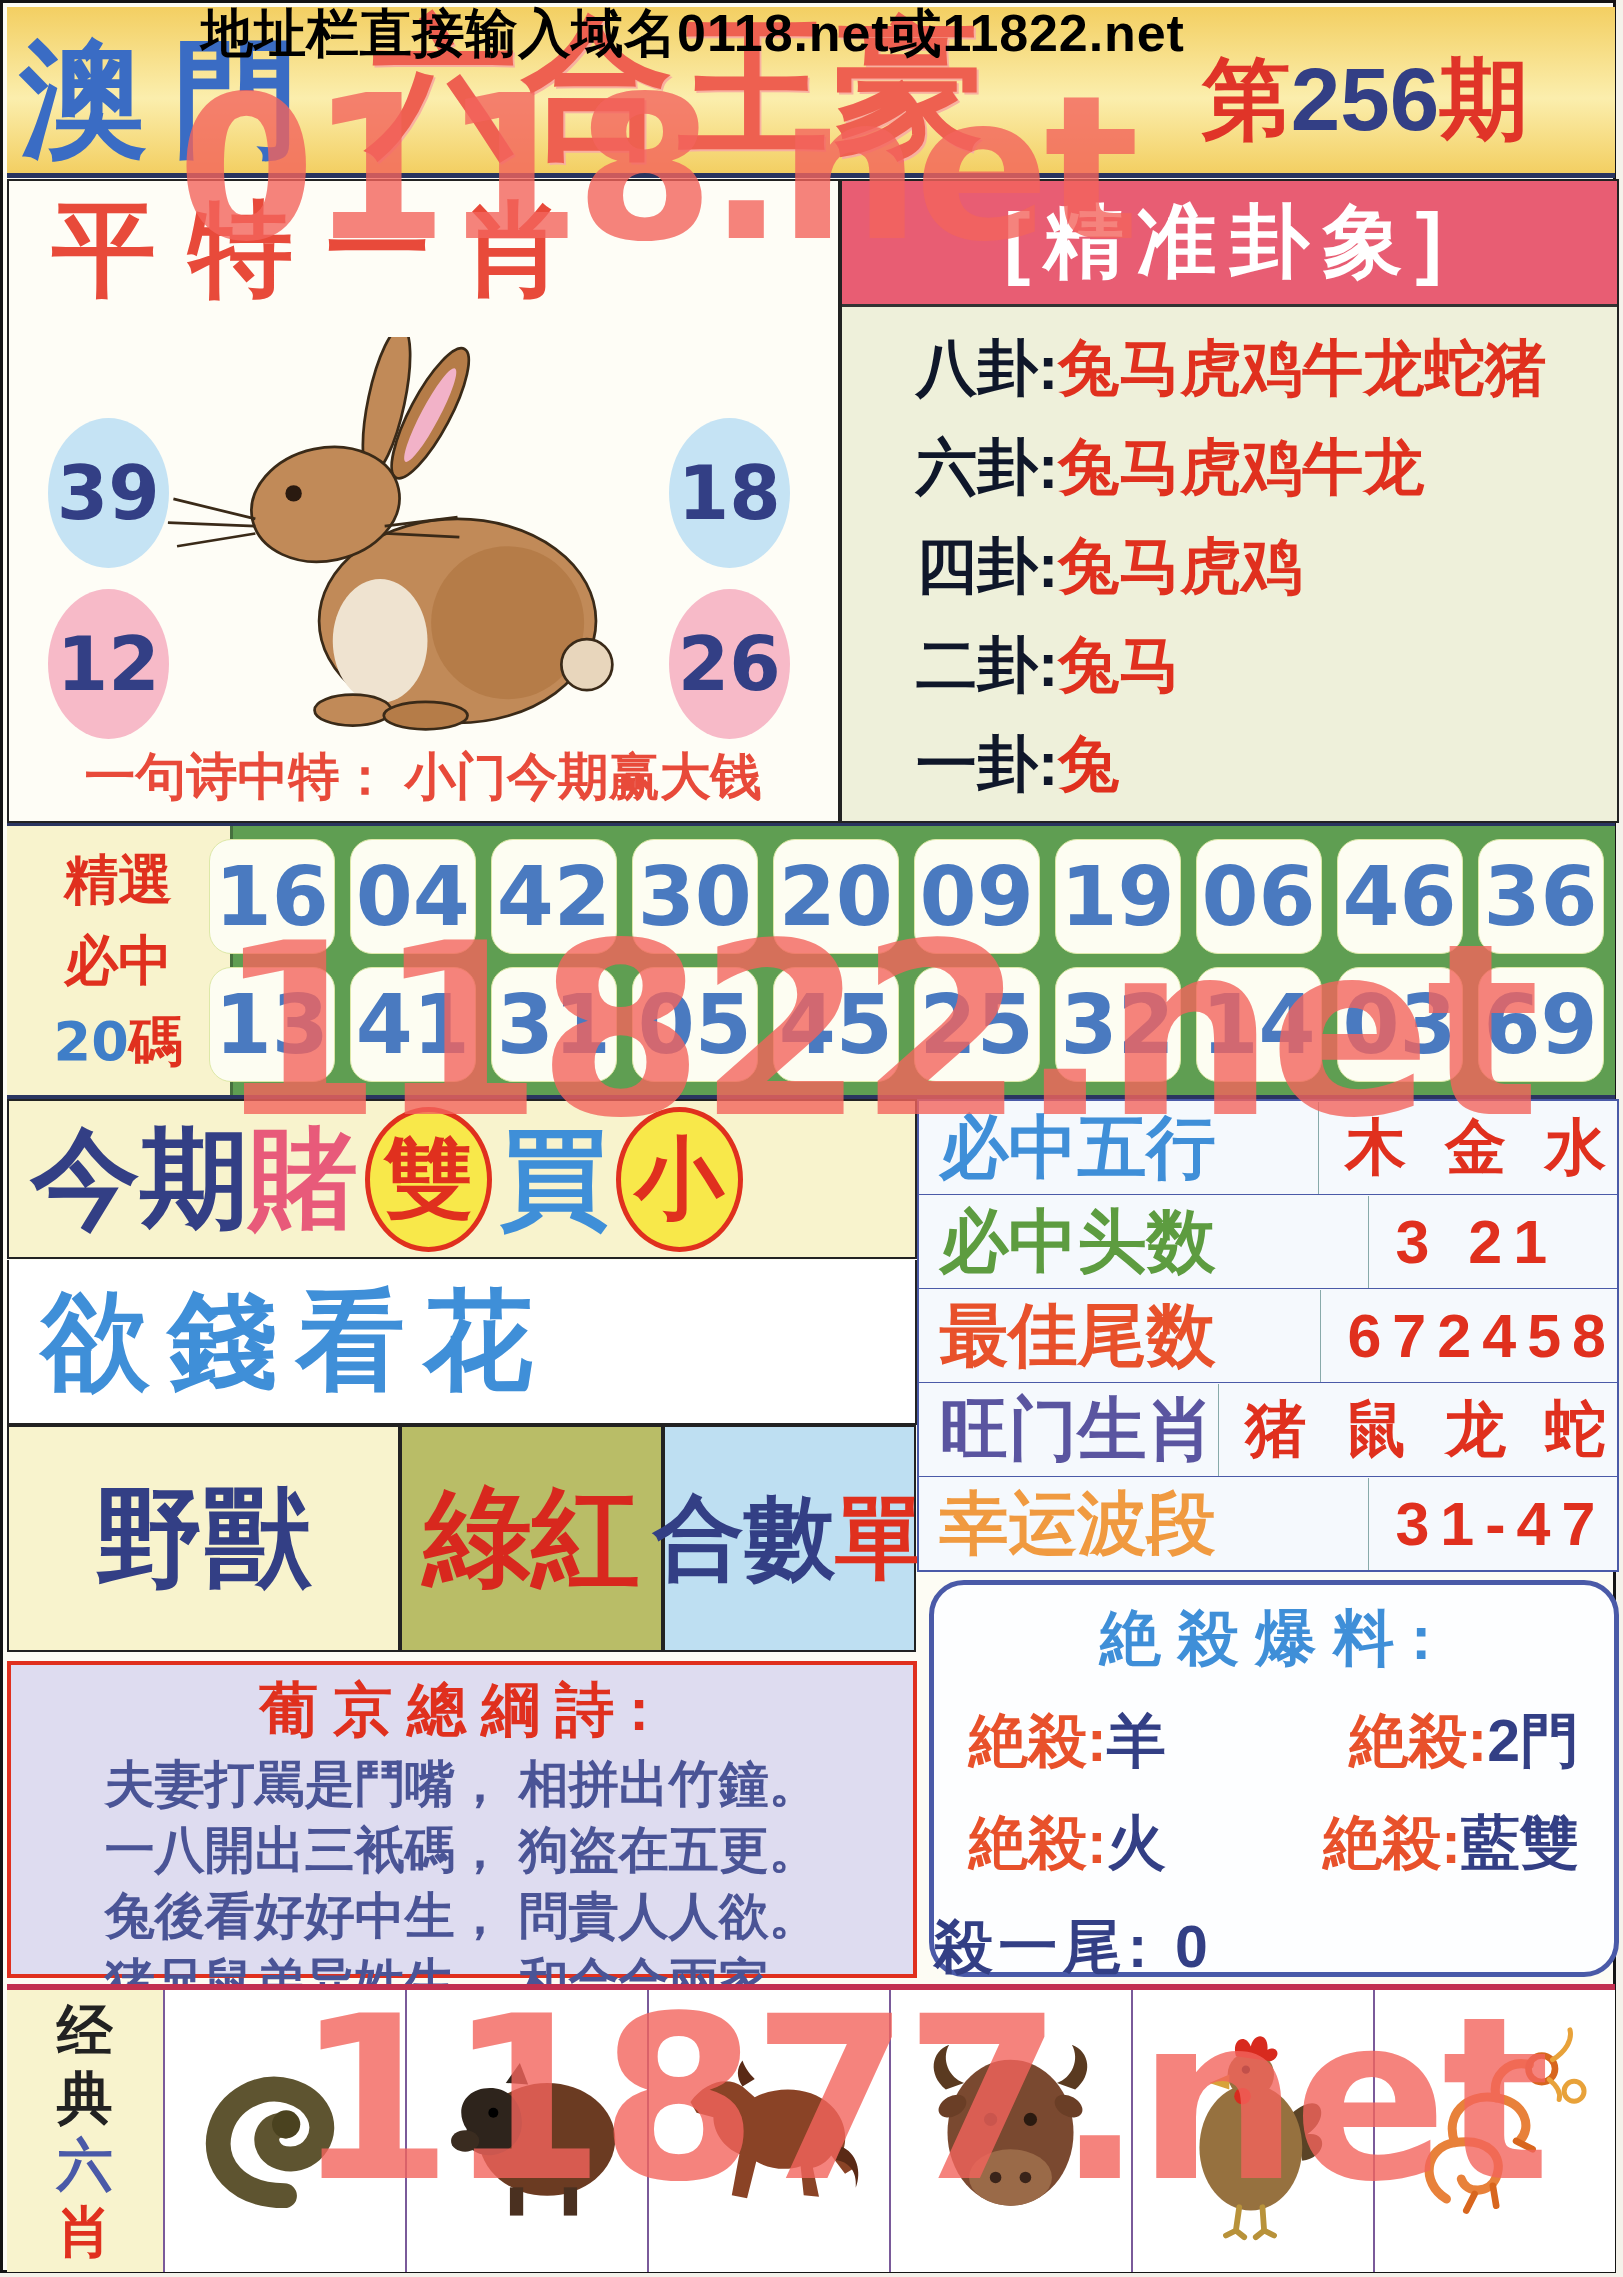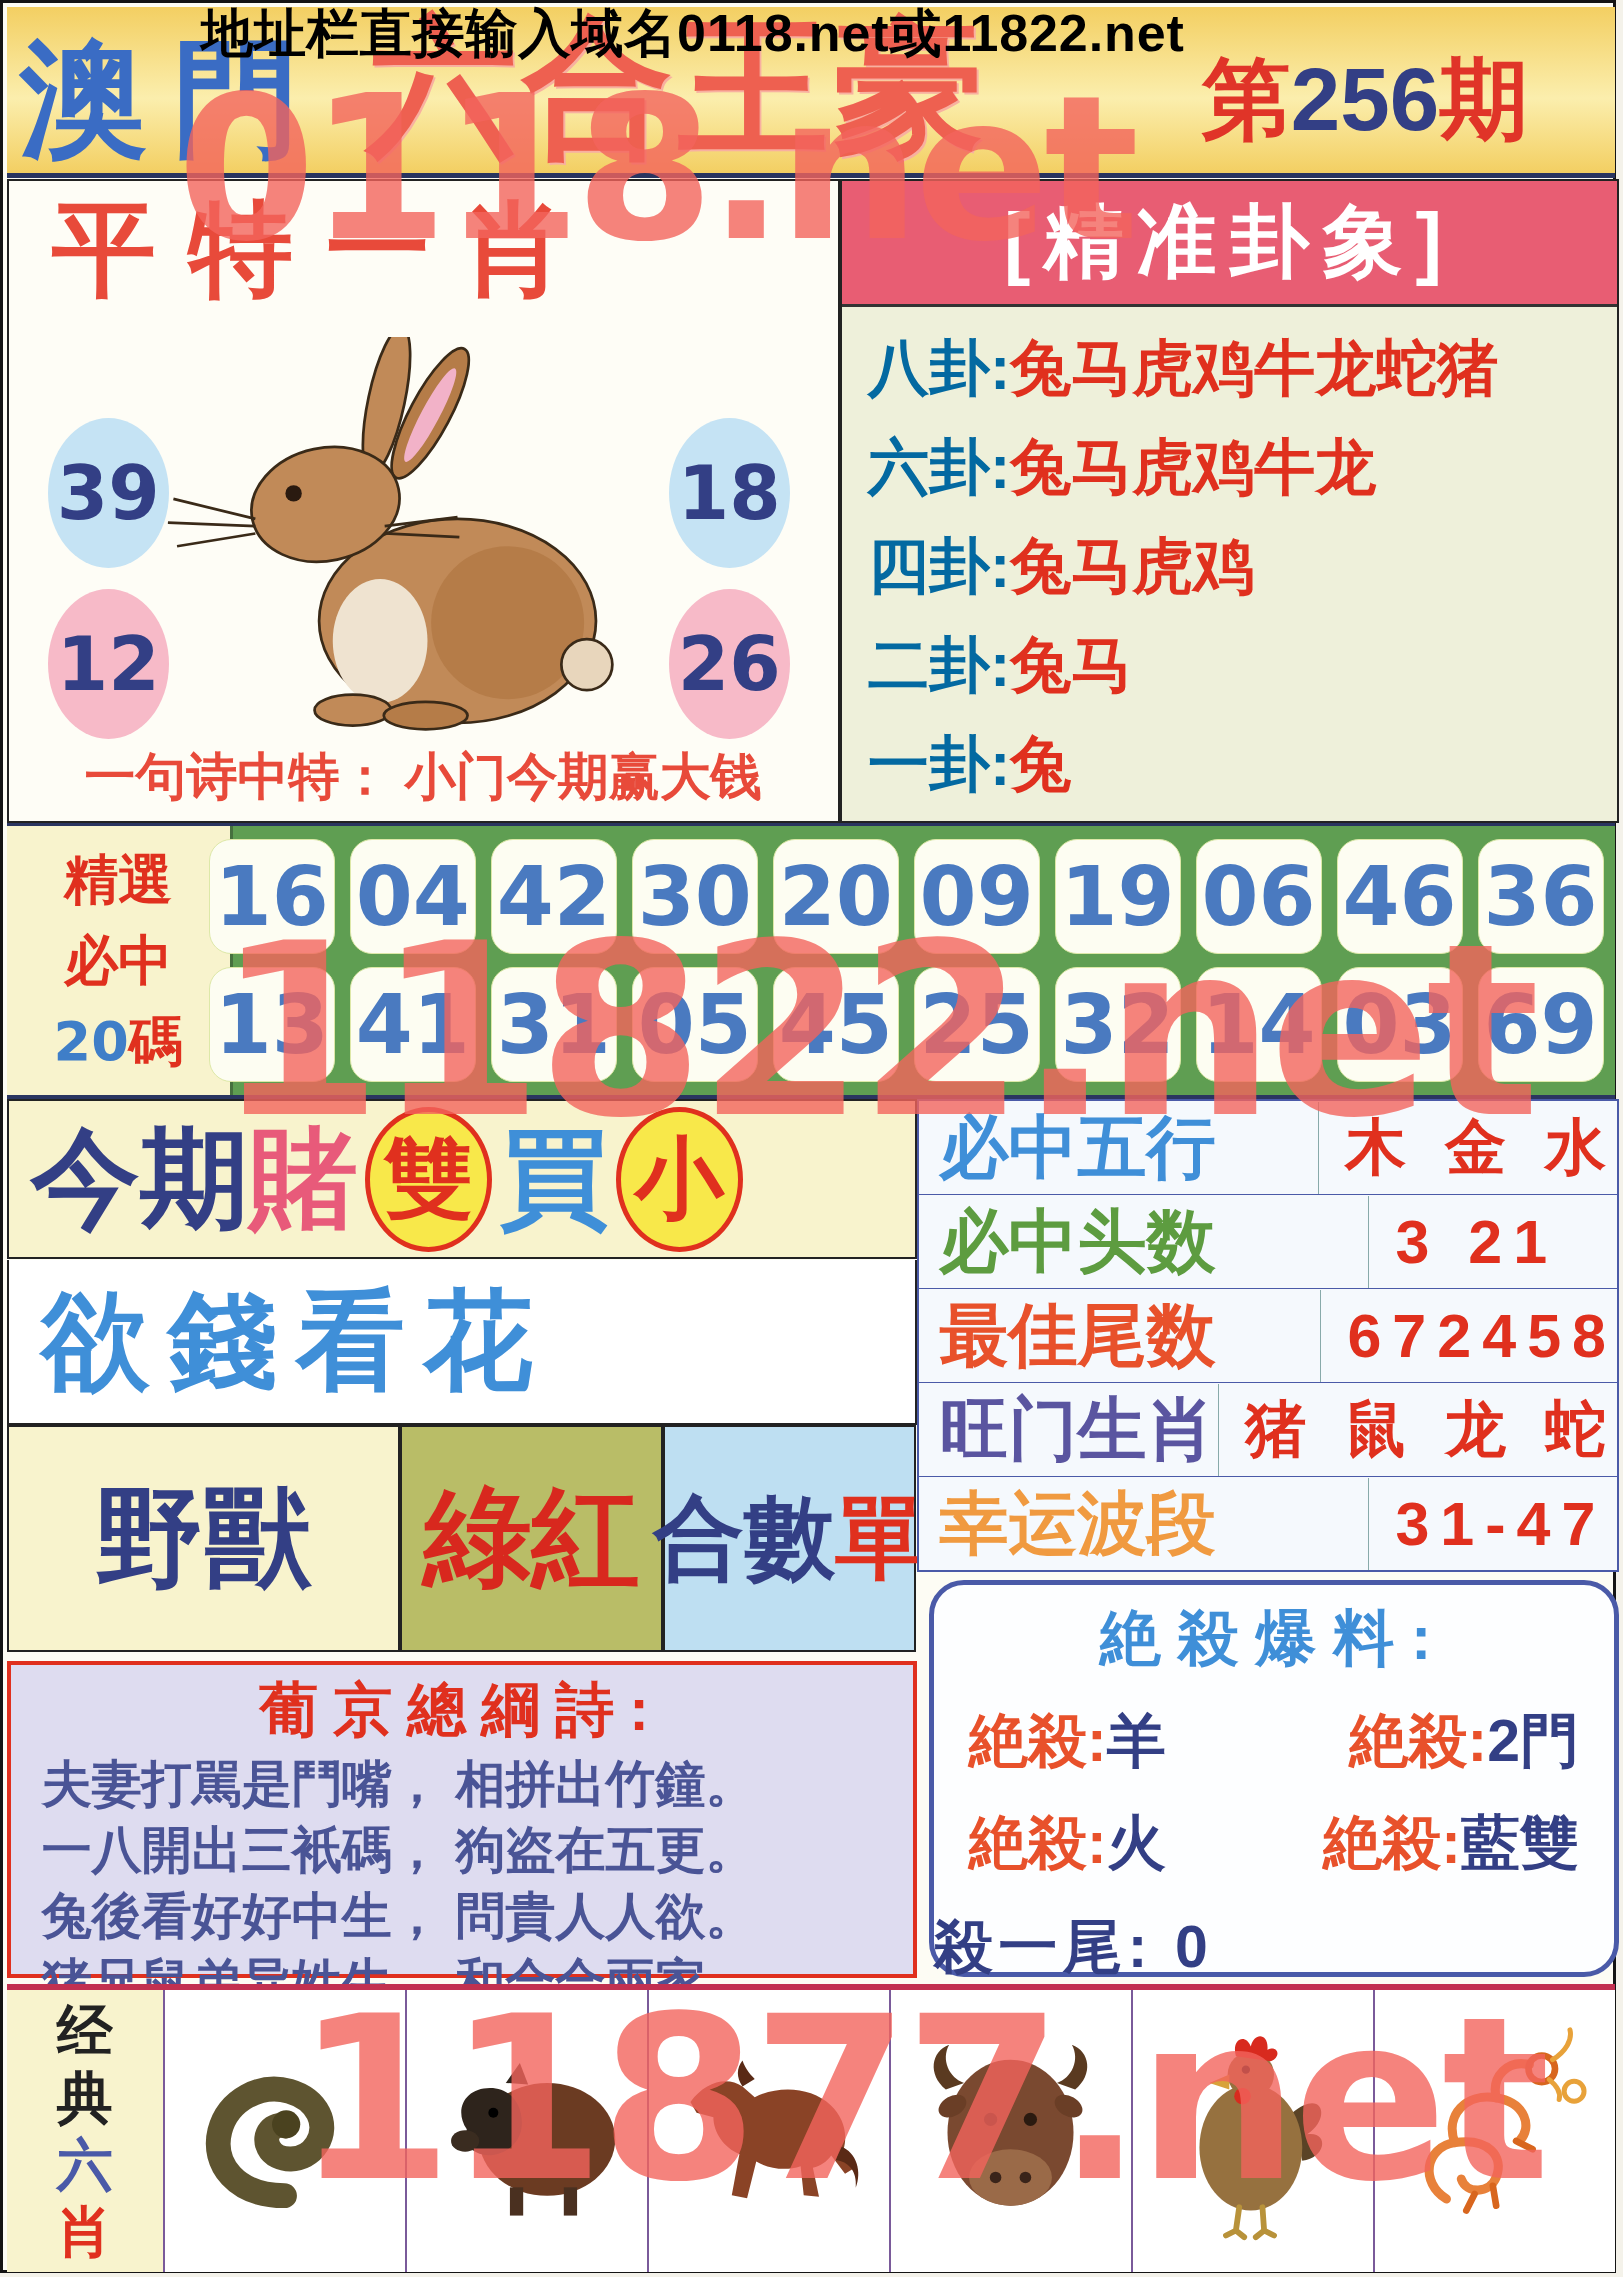--- a/index.html
+++ b/index.html
@@ -28,21 +28,21 @@
   .o-bl{left:39px;top:408px;} .o-br{left:660px;top:408px;}
   .rabbit-wrap{left:148px;top:156px;width:510px;height:413px;}
   .pt-verse{left:0;bottom:9.3px;width:100%;text-align:center;font-size:51px;font-weight:bold;color:#e84a3a;white-space:nowrap;}
 
   
   .gua{left:837px;top:176px;width:779px;height:644px;border:2.8px solid #222;background:#eef0da;}
   .gua-head{left:0;top:0;width:100%;height:126px;background:#e85d73;display:flex;align-items:center;justify-content:center;
             color:#fff;font-size:80px;font-weight:bold;letter-spacing:13px;border-bottom:3.7px solid #333;}
   .gua-body{left:0;top:130px;width:100%;height:511px;display:flex;flex-direction:column;justify-content:space-around;padding:7.4px 0 7.4px 26px;}
   .gua-row{font-size:61px;font-weight:bold;white-space:nowrap;line-height:1;}
-  .gua-row .lab{color:#0369a1;} .gua-row .val{color:#e0301e;}
+  .gua-row .lab{color:#0f172a;margin-left:48px;} .gua-row .val{color:#e0301e;}
 
   
   .picks{left:3.7px;top:820px;width:1608px;height:276px;background:#5f9e52;border-top:3.7px solid #2a3560;border-bottom:4.6px solid #2a3560;}
   .picks-label{left:0;top:0;width:226px;height:100%;background:#f8f3cd;border-right:3.7px solid #46703e;
                display:flex;flex-direction:column;align-items:center;justify-content:center;
                font-size:54px;font-weight:bold;color:#e0301e;line-height:1.5;}
   .picks-label .num{color:#3f7ec8;font-family:"DejaVu Sans",sans-serif;}
   .picks-grid{left:191px;top:0;width:1417px;height:100%;display:grid;grid-template-columns:repeat(10,1fr);
               grid-template-rows:1fr 1fr;align-items:center;justify-items:center;padding:5.6px 3.7px;}
   .pick-cell{width:124px;height:113px;background:#fdfdf2;border:1.9px solid #dde8a8;border-radius:22px;
@@ -68,21 +68,21 @@
   .stats{left:914px;top:1096px;width:702px;height:473px;border:2.8px solid #4a5aa8;background:#f5f9fd;display:flex;flex-direction:column;}
   .stat-row{flex:1;display:flex;align-items:center;border-bottom:1.9px solid #4a5aa8;}
   .stat-row:last-child{border-bottom:none;}
   .stat-label{width:429px;padding-left:20.4px;font-size:69px;font-weight:bold;border-right:1.9px solid #8aa;white-space:nowrap;}
   .stat-value{padding-left:26px;font-size:61px;font-weight:bold;color:#e0301e;letter-spacing:11px;white-space:nowrap;}
   .sl0{color:#3f8fd8;} .sl1{color:#5d9c40;} .sl2{color:#e8512b;} .sl3{color:#5a55a0;} .sl4{color:#f09a40;}
 
   
   .poem{left:3.7px;top:1658px;width:910px;height:317px;border:4.6px solid #e0301e;background:#dedcf0;padding-top:5.6px;}
   .poem-title{text-align:center;font-size:59px;font-weight:bold;color:#e0301e;letter-spacing:15px;}
-  .poem-line{text-align:left;font-size:50px;font-weight:bold;color:#4a5496;line-height:1.32;white-space:nowrap;padding-left:31px;}
+  .poem-line{text-align:center;font-size:50px;font-weight:bold;color:#4a5496;line-height:1.32;white-space:nowrap;}
 
   
   .kills{left:926px;top:1577px;width:690px;height:397px;border:5.6px solid #4a5aa8;border-radius:35px;background:#fdfeff;padding-top:13px;}
   .kills-title{text-align:center;font-size:61px;font-weight:bold;color:#3f8fd8;letter-spacing:16.7px;}
   .kill-row{display:flex;justify-content:space-between;padding:0 35px;margin-top:22px;font-size:59px;font-weight:bold;white-space:nowrap;}
   .kill-row .lab{color:#e8512b;} .kill-row .val{color:#333f85;}
   .kill-tail{text-align:left;margin-top:24px;font-size:59px;font-weight:bold;color:#333f85;letter-spacing:5.6px;}
 
   
   .bottom{left:3.7px;top:1981px;width:1608px;height:288px;border-top:6.5px solid #c23050;display:flex;background:#fff;}

